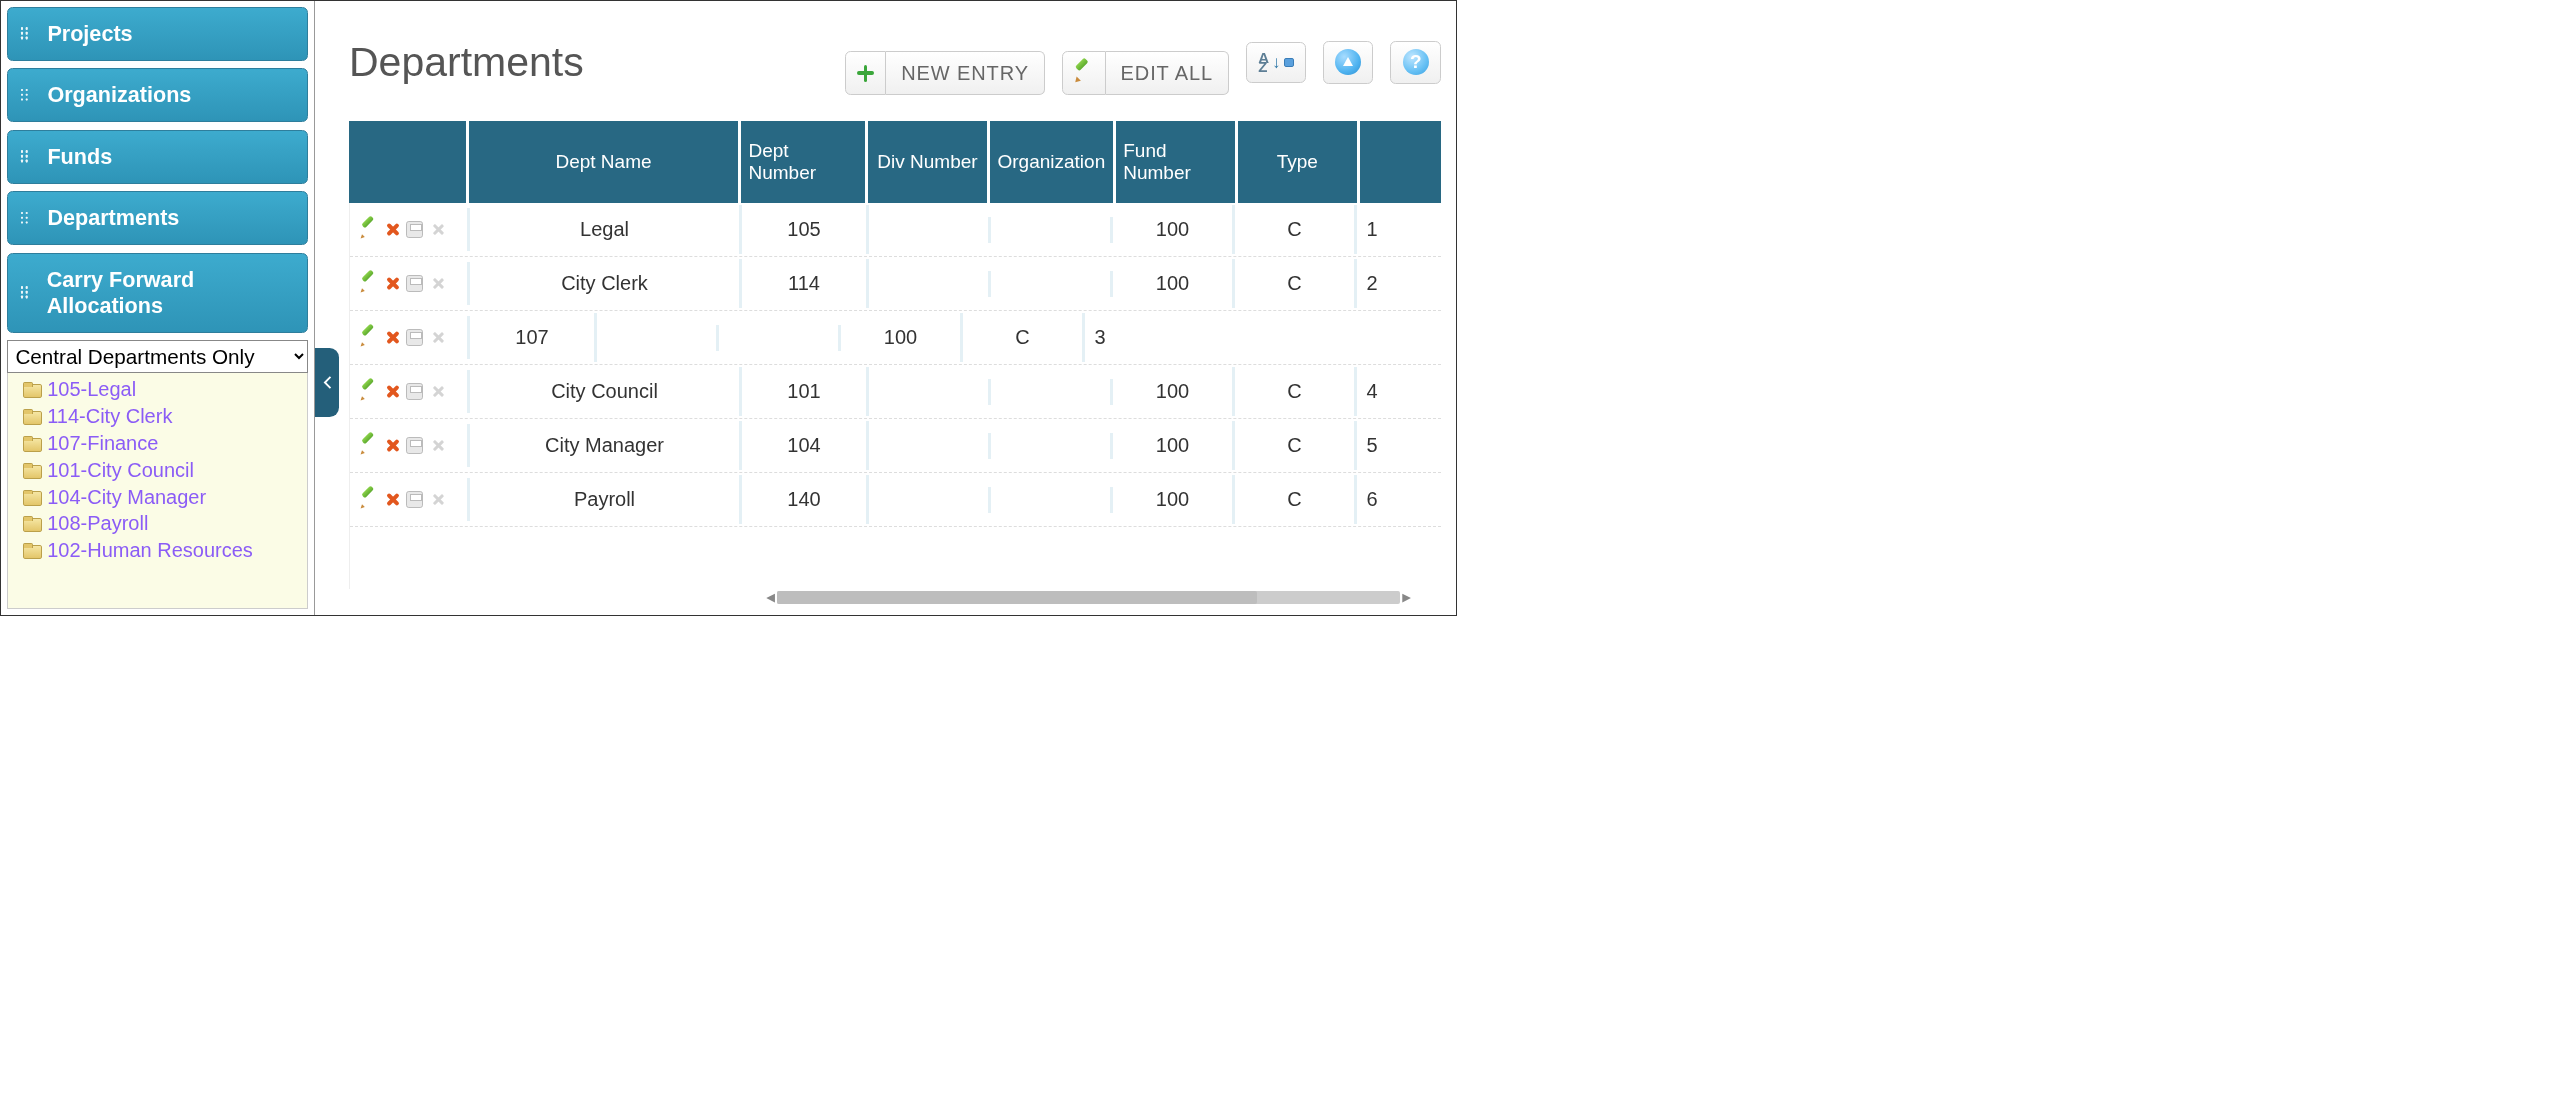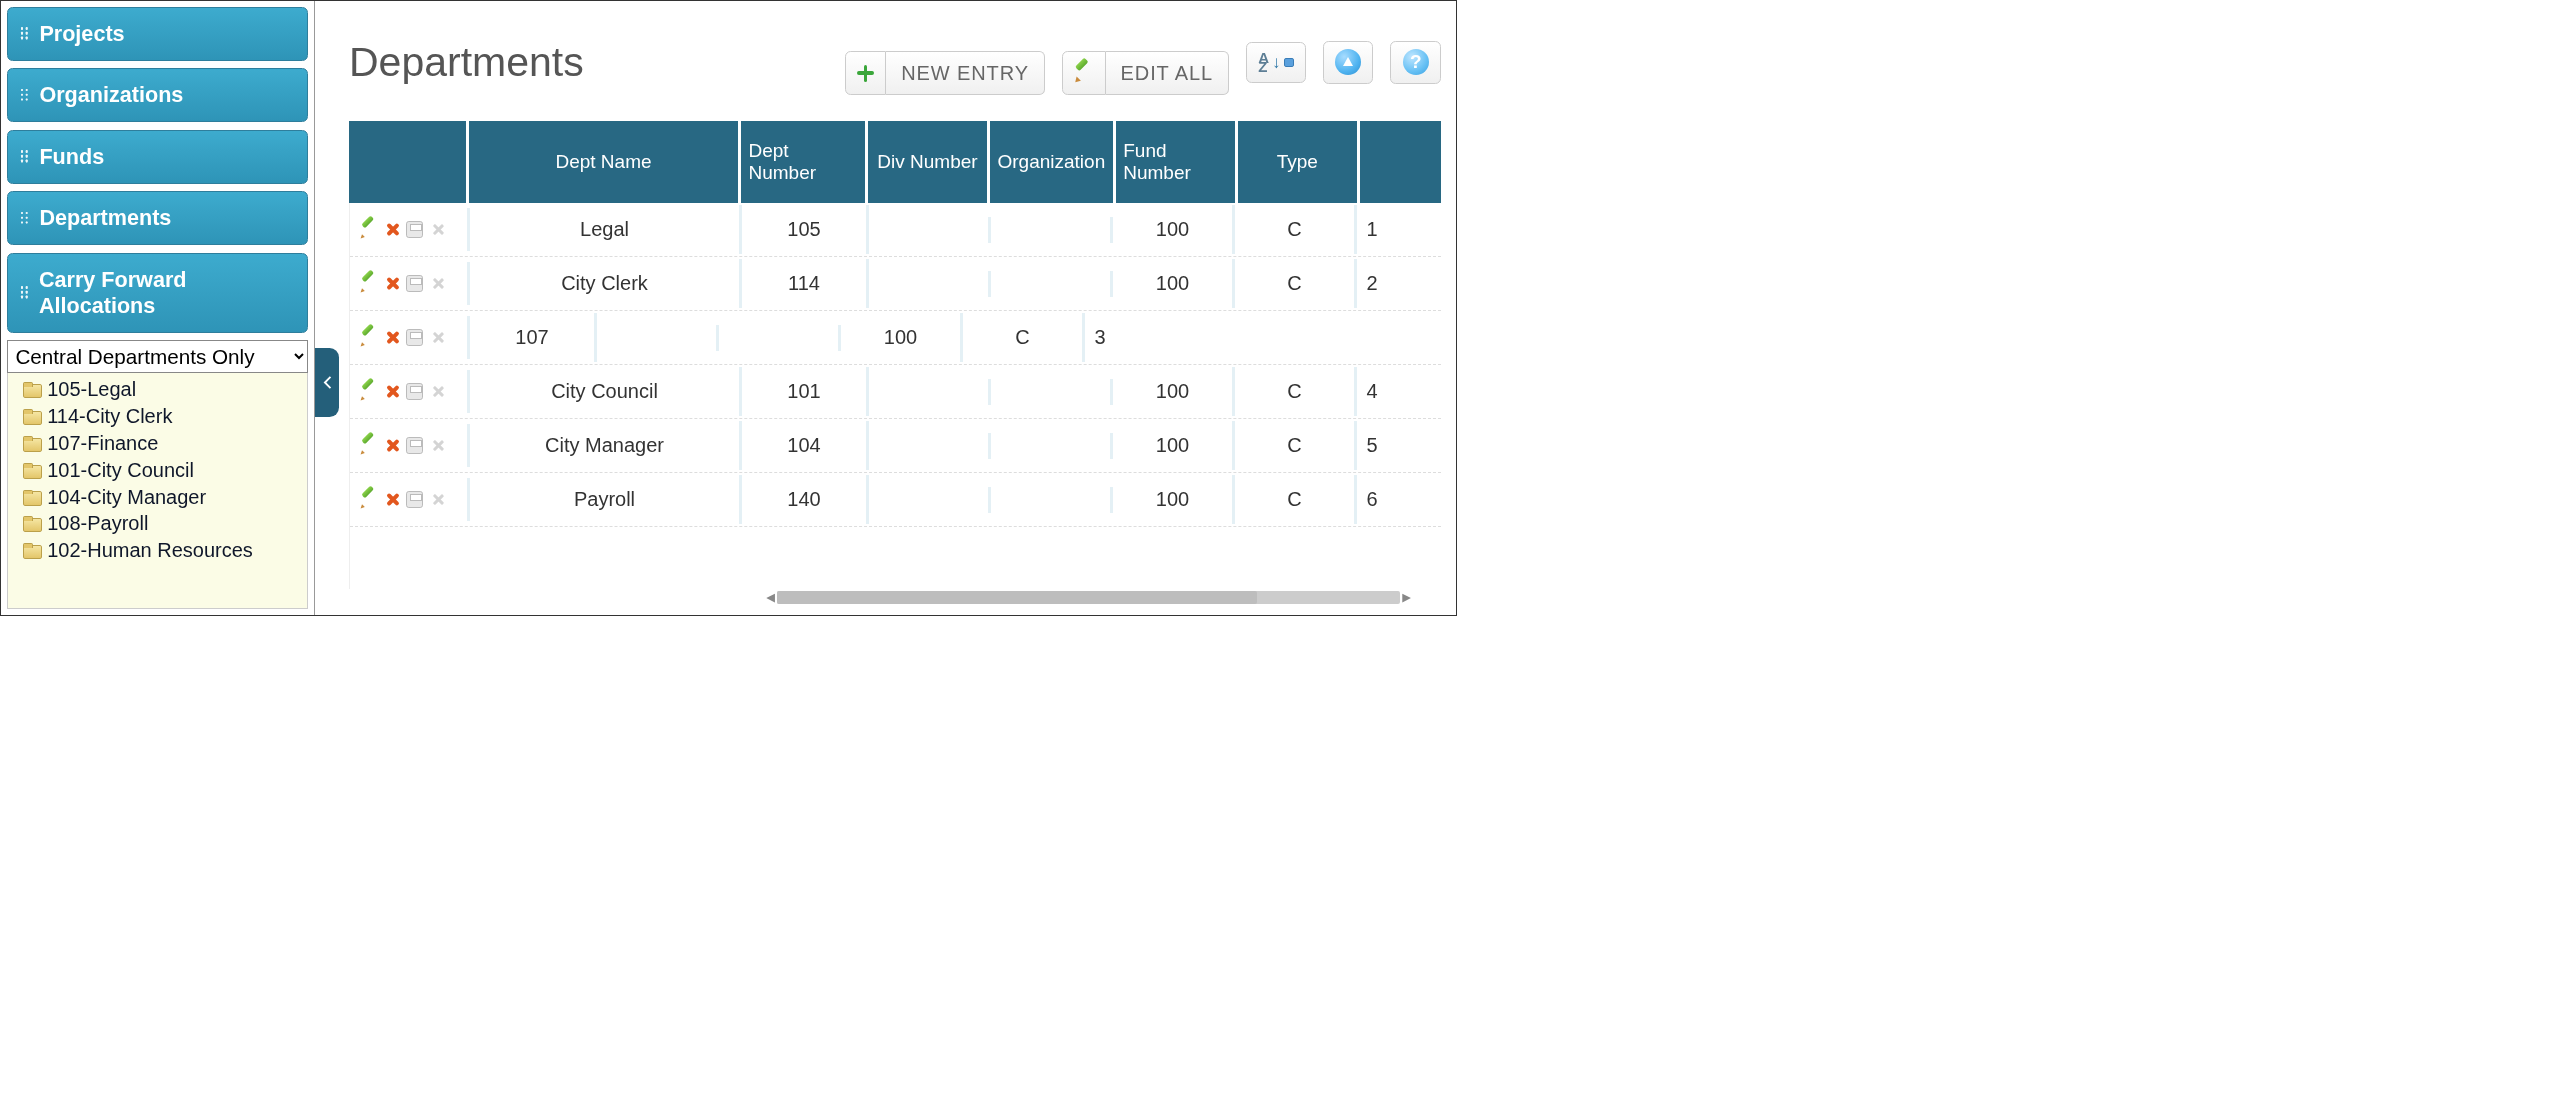--- a/index.html
+++ b/index.html
@@ -33,20 +33,21 @@
     background: linear-gradient(#3dabce, #2e94b7);
     color: #fff;
     border: 0.9px solid #2e7e9c;
     border-radius: 5.6px;
     padding: 13px 13px;
     font-size: 21.6px;
     font-weight: bold;
     display: flex;
     align-items: center;
     cursor: pointer;
+    gap: 8px;
   }
   .nav-btn .grip {
     width: 9.4px;
     height: 13px;
     margin-right: 9.4px;
     display: inline-block;
     position: relative;
   }
   .nav-btn .grip::before, .nav-btn .grip::after {
     content: "";
@@ -75,21 +76,21 @@
     border-top: none;
     margin-top: -7.5px;
     padding: 3.8px 7.5px 3.8px 15px;
   }
   .tree-item {
     display: flex;
     align-items: center;
     gap: 5.6px;
     padding: 1.9px 0;
     font-size: 20px;
-    color: #0f172a;
+    color: #8b5cf6;
     cursor: pointer;
   }
   .folder-icon {
     width: 19px; height: 15px;
     display: inline-block;
     position: relative;
   }
   .folder-icon::before {
     content: "";
     position: absolute;

